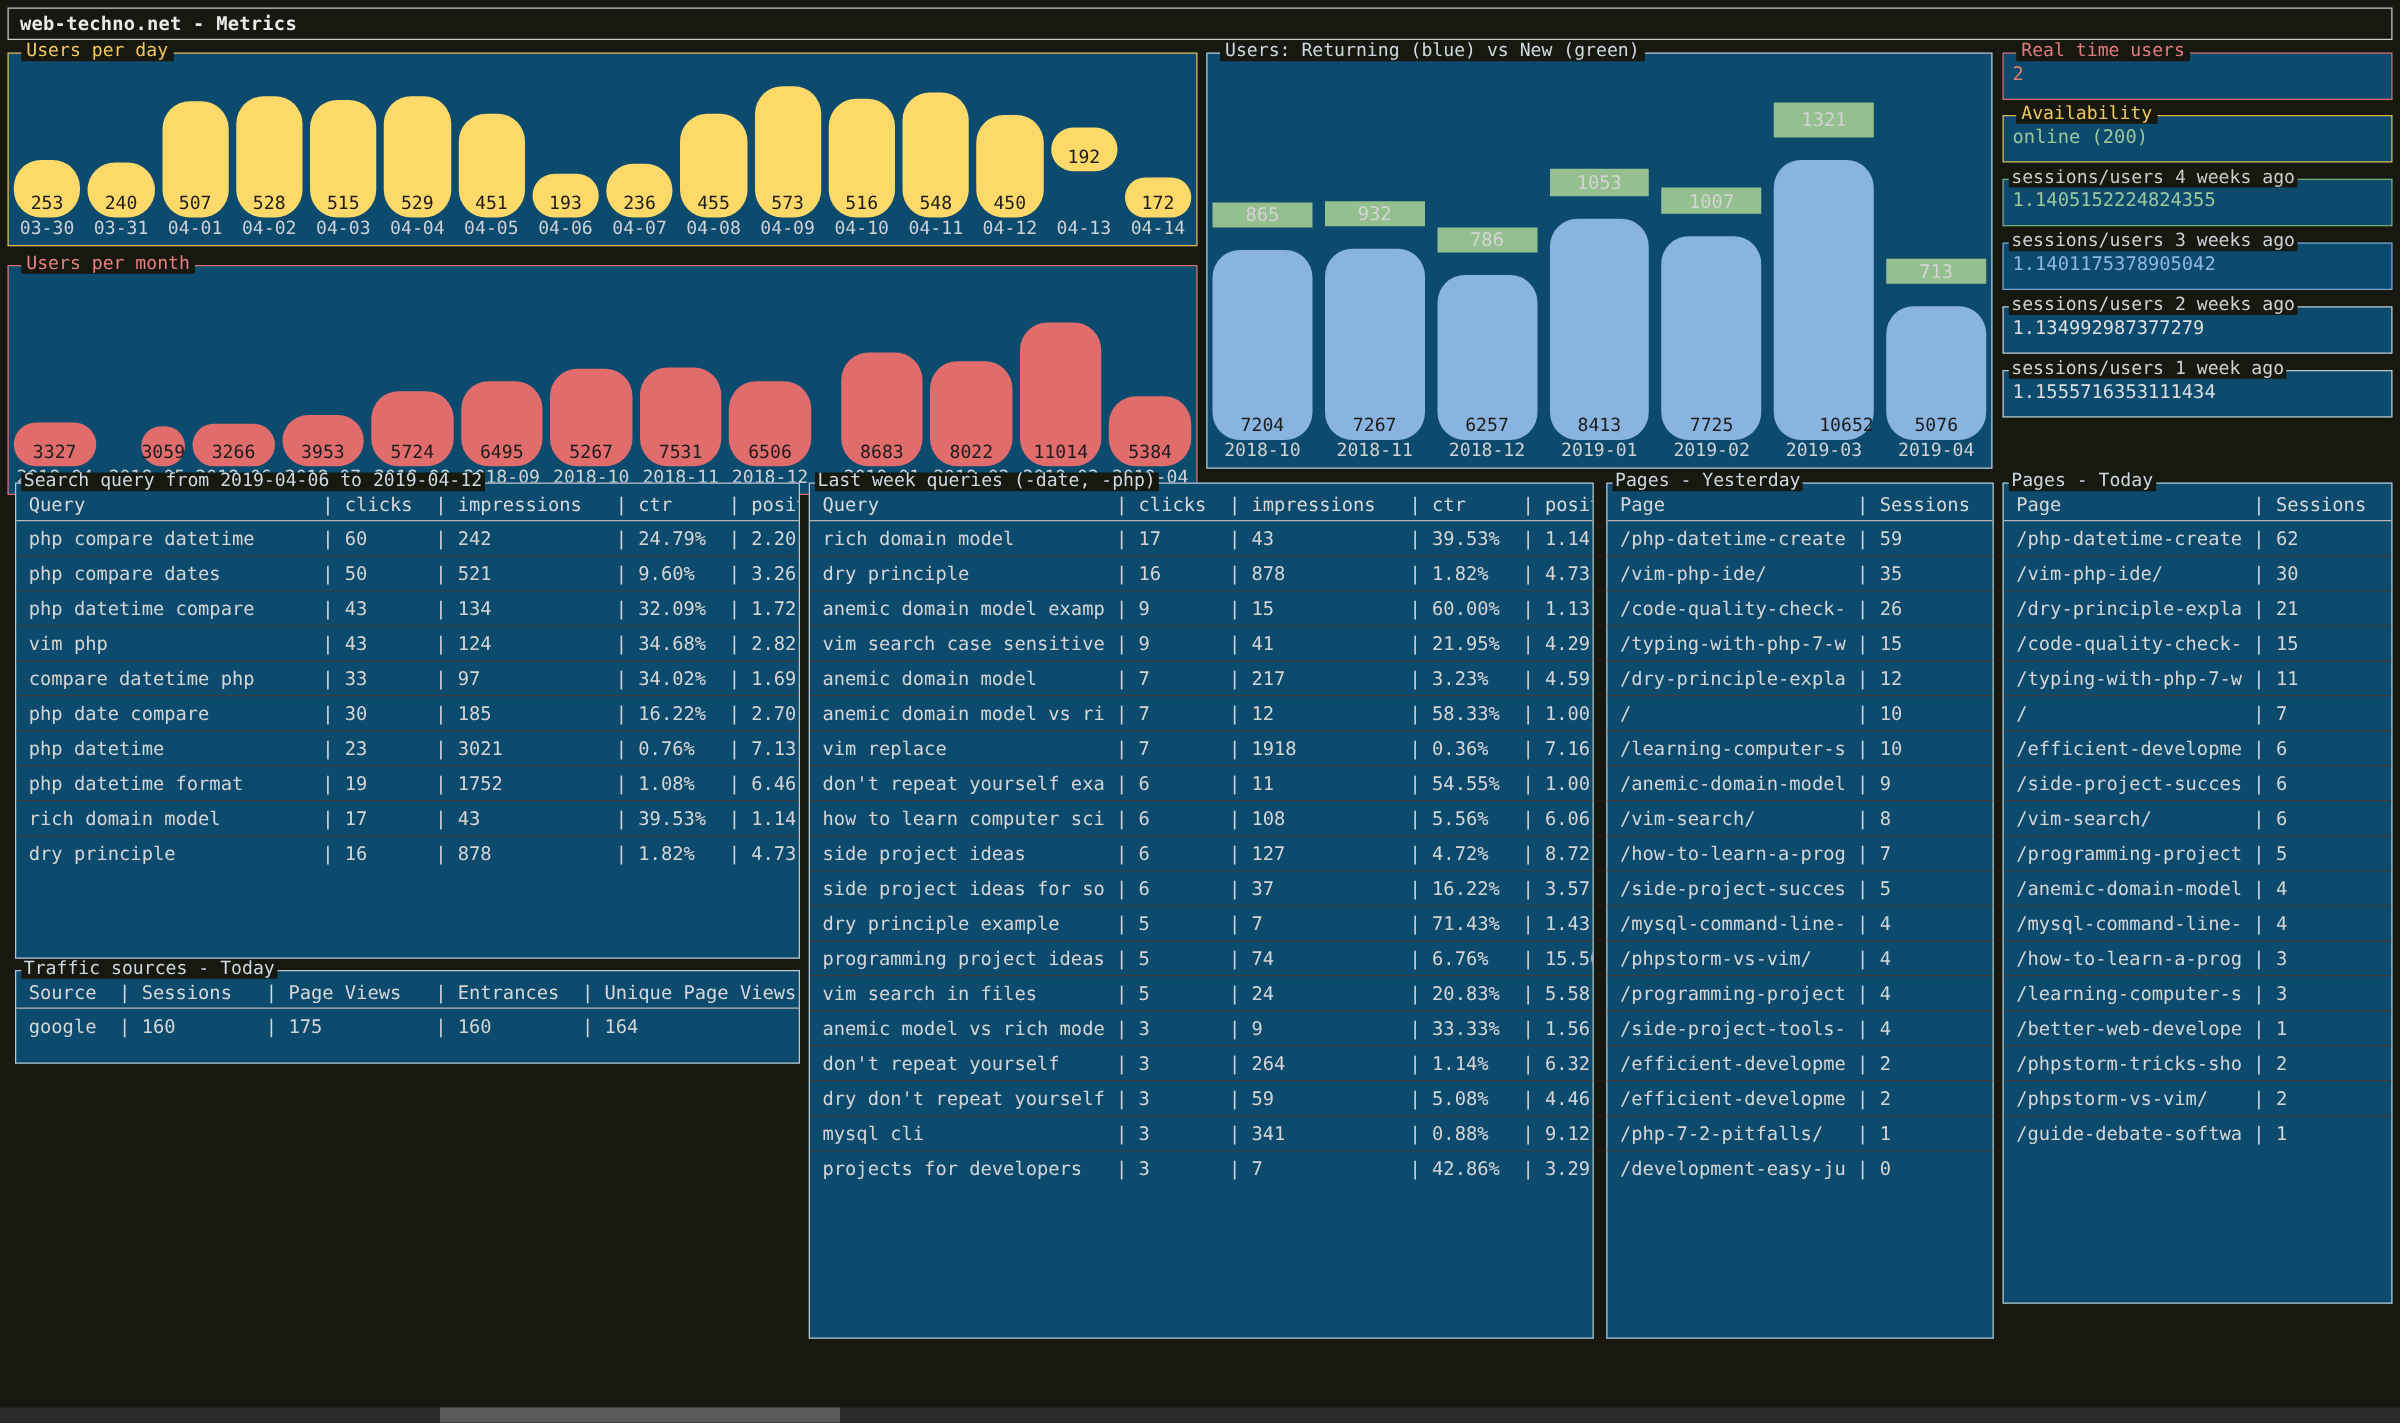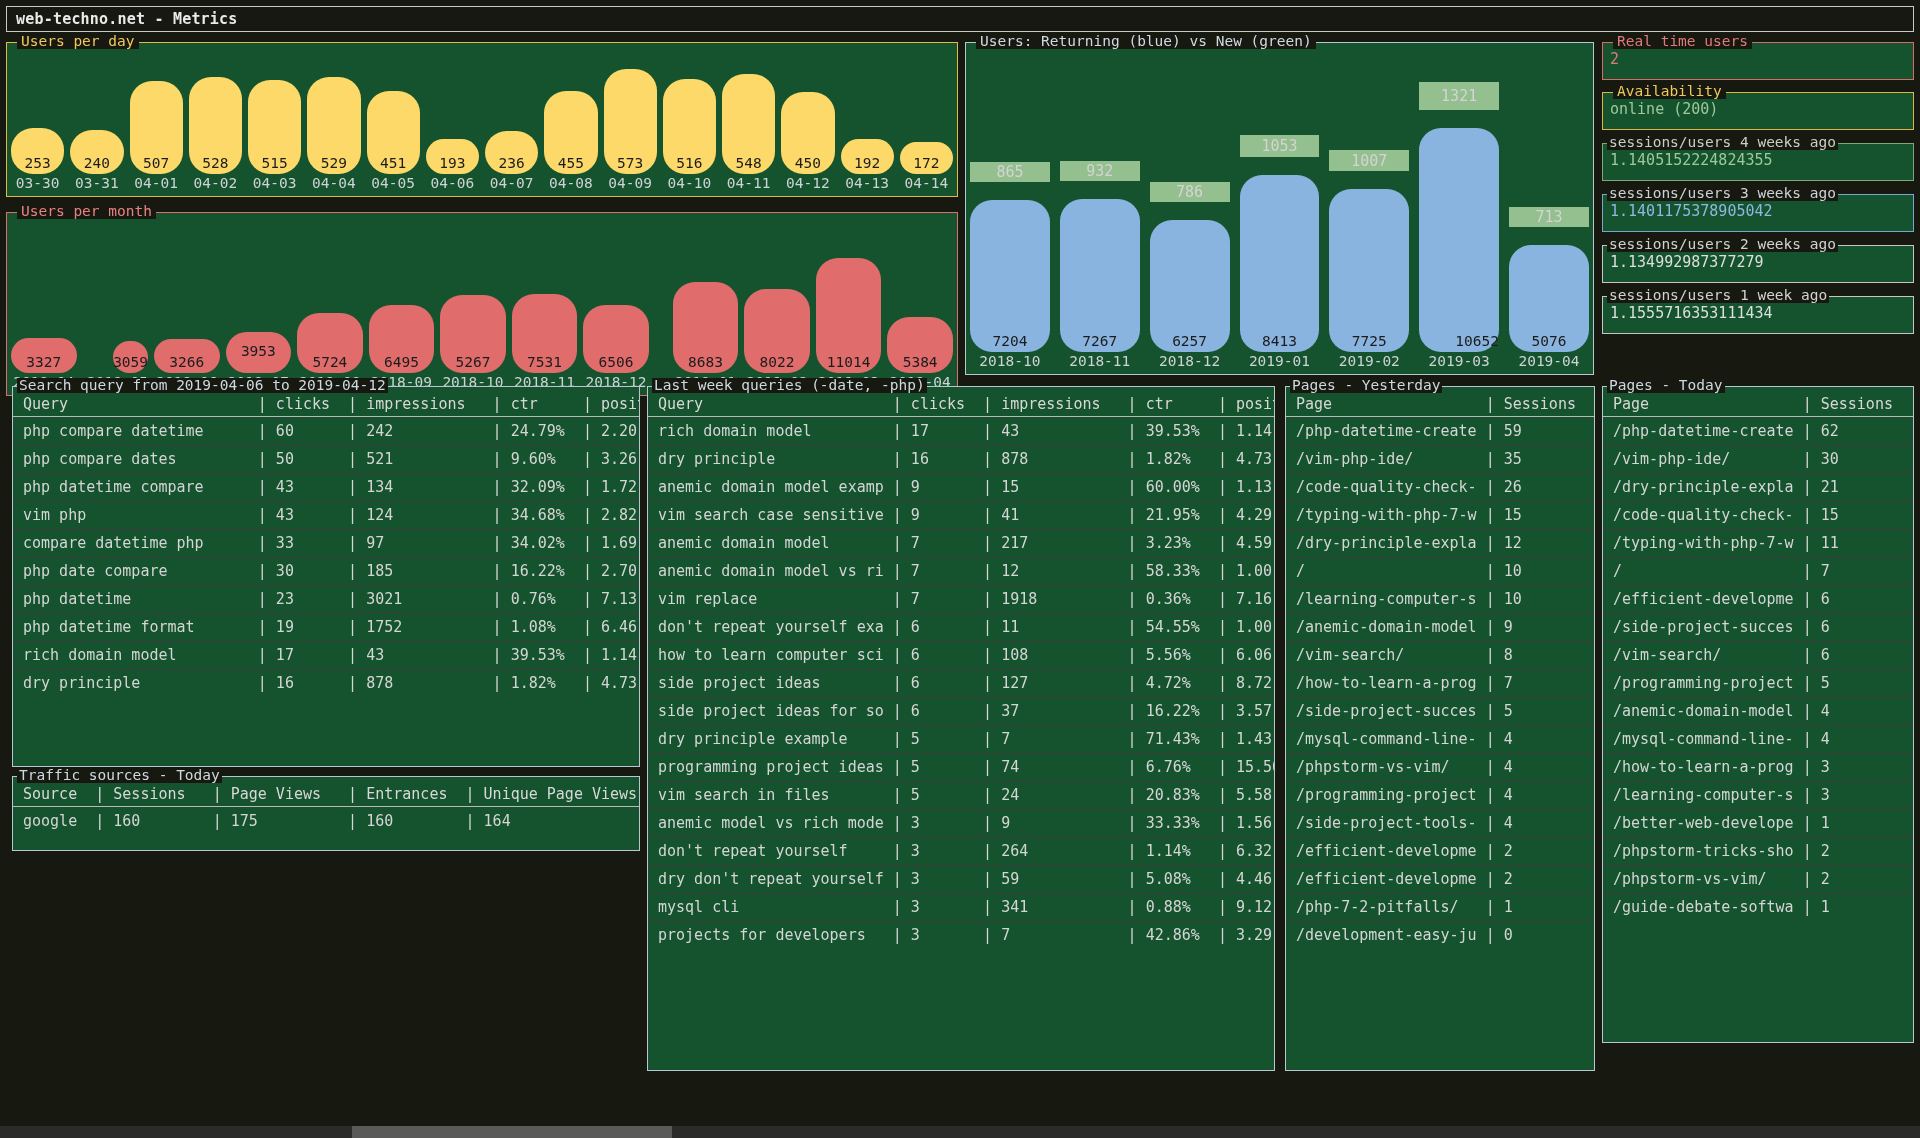--- a/index.html
+++ b/index.html
@@ -24,21 +24,21 @@
     height: 1138px;
     background: #17180f;
     box-sizing: border-box;
   }
 
   
   .box {
     position: absolute;
     box-sizing: border-box;
     border: 1px solid #c8c8c8;
-    background: #14532d;
+    background: #0c4a6e;
   }
   .box > .box-title {
     position: absolute;
     top: -9px;
     left: 10px;
     padding: 0 4px;
     background: #17180f;
     font-size: 14.5px;
     white-space: nowrap;
     line-height: 15px;
@@ -256,21 +256,21 @@
             <span class="val">548</span>
           </div>
           <div class="xlab">04-11</div>
         </div>
         <div class="bcol" style="width: 53.25px; margin-right: 6px;">
           <div class="bar yellowbar" style="height: 82px;">
             <span class="val">450</span>
           </div>
           <div class="xlab">04-12</div>
         </div>
-        <div class="bcol" style="width: 53.25px; margin-right: 6px;">
+        <div class="bcol" style="width: 53.25px; margin-right: 6px; gap: 37px;">
           <div class="bar yellowbar" style="height: 35px;">
             <span class="val">192</span>
           </div>
           <div class="xlab">04-13</div>
         </div>
         <div class="bcol" style="width: 53.25px; margin-right: 0px;">
           <div class="bar yellowbar" style="height: 32px;">
             <span class="val">172</span>
           </div>
           <div class="xlab">04-14</div>
@@ -293,21 +293,21 @@
           </div>
           <div class="xlab">2018-05</div>
         </div>
         <div class="bcol" style="width: 66.9231px; margin-right: 6px;">
           <div class="bar redbar" style="height: 34px;">
             <span class="val">3266</span>
           </div>
           <div class="xlab">2018-06</div>
         </div>
         <div class="bcol" style="width: 66.9231px; margin-right: 6px;">
-          <div class="bar redbar" style="height: 41px; align-items: center;">
+          <div class="bar redbar" style="height: 41px;">
             <span class="val">3953</span>
           </div>
           <div class="xlab">2018-07</div>
         </div>
         <div class="bcol" style="width: 66.9231px; margin-right: 6px;">
           <div class="bar redbar" style="height: 60px;">
             <span class="val">5724</span>
           </div>
           <div class="xlab">2018-08</div>
         </div>

